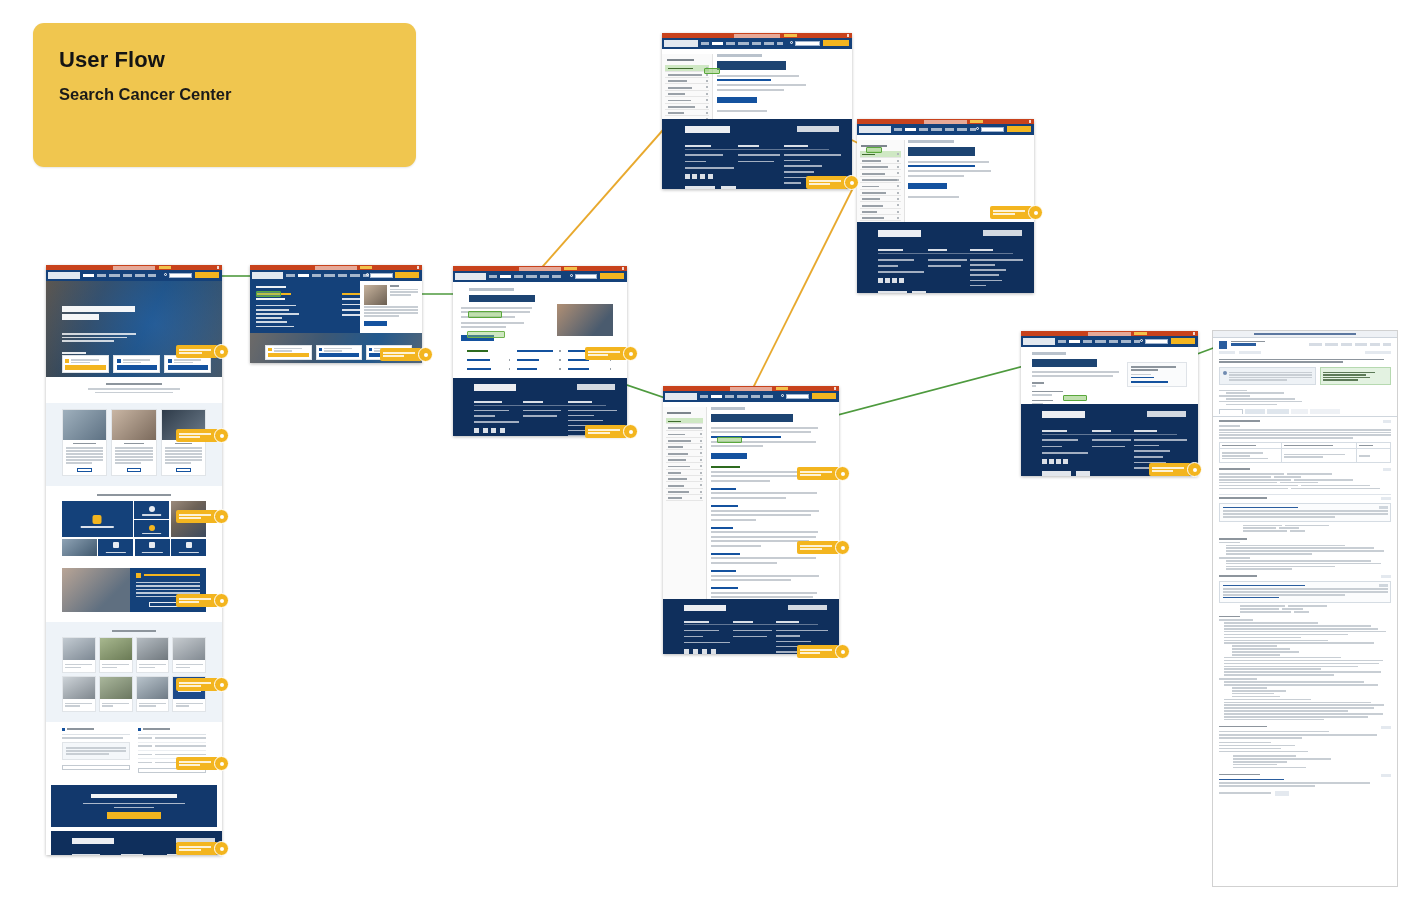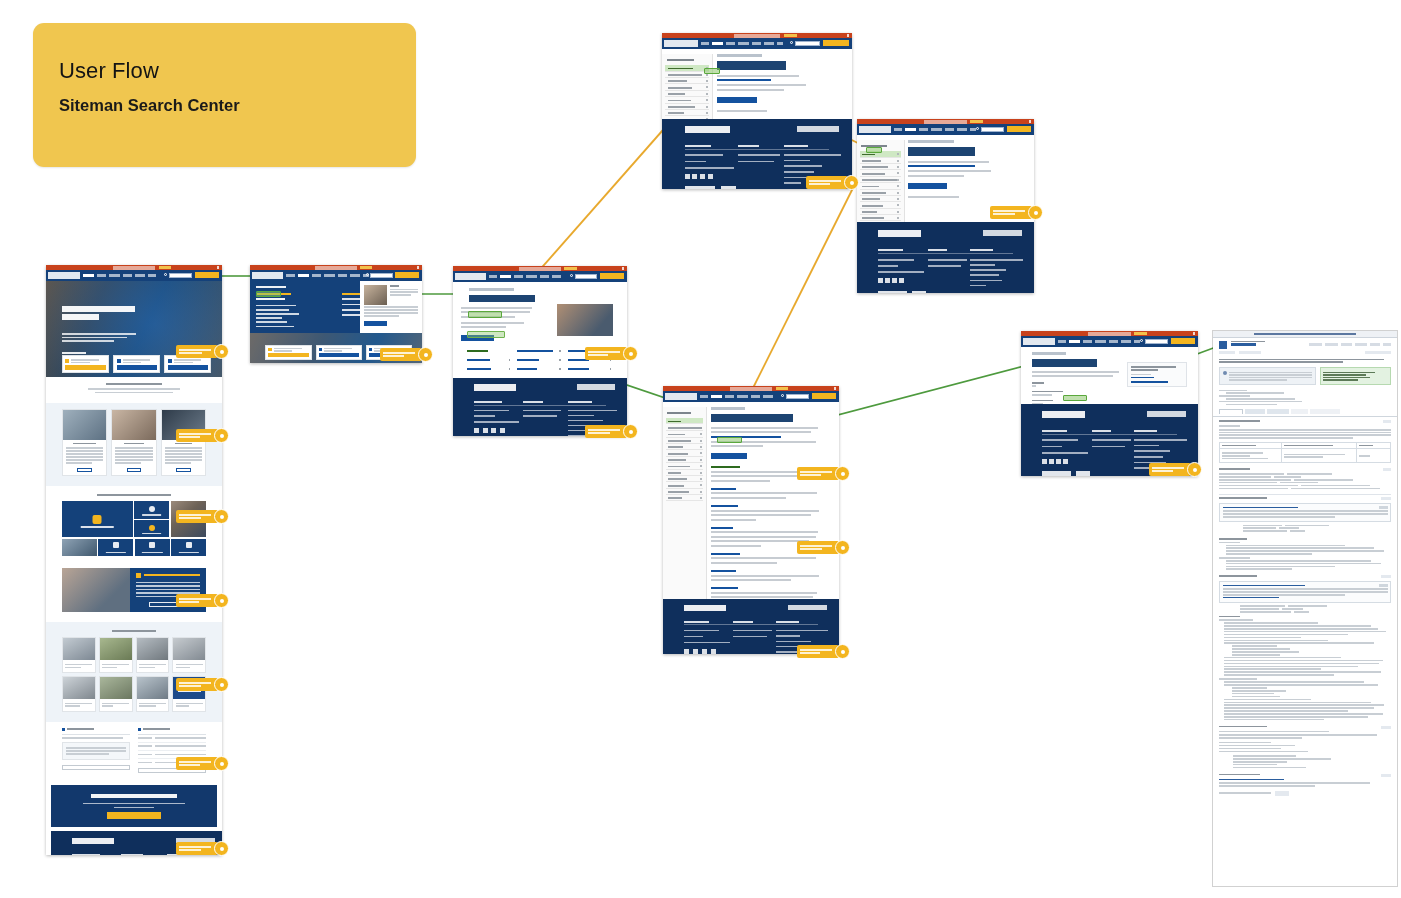--- a/index.html
+++ b/index.html
@@ -17,21 +17,21 @@
   
   #connectors { position:absolute; left:0; top:0; width:1401px; height:898px; pointer-events:none; z-index:5; }
 
   
   .title-card {
     position:absolute; left:33px; top:23px; width:383px; height:144px;
     background:#f0c64f; border-radius:11px;
     box-shadow:0 1px 2px rgba(0,0,0,.10);
     padding:24px 26px; z-index:8;
   }
-  .title-card h1 { margin:11px 0 12px 0; font-size:22px; font-weight:normal; color:#141414; letter-spacing:.1px; }
+  .title-card h1 { margin:0 0 12px 0; font-size:22px; font-weight:bold; color:#141414; letter-spacing:.1px; }
   .title-card h2 { margin:0 0 10px 0; font-size:16.5px; font-weight:bold; color:#1a1a1a; }
   .title-card h3 { margin:0; font-size:15px; font-weight:normal; color:#4a4030; }
 
   
   .screen {
     position:absolute; background:#ffffff;
     box-shadow:0 1px 3px rgba(0,0,0,.28);
     overflow:hidden; z-index:6;
   }
   .screen.flat { box-shadow:0 0 0 1px rgba(0,0,0,.18); }
@@ -115,21 +115,21 @@
 
     <path d="M488 338 L742 424" stroke="#4E9A3E" stroke-width="1.7" fill="none"></path>
 
     <path d="M742 440 L1078 352" stroke="#4E9A3E" stroke-width="1.7" fill="none"></path>
 
     <path d="M1078 398 L1235 340" stroke="#4E9A3E" stroke-width="1.7" fill="none"></path>
   </svg>
 
   <div class="title-card">
     <h1>User Flow</h1>
-    <h2>Siteman Search Center</h2>
+    <h2>Search Cancer Center</h2>
   </div>
 
   <div class="screen" style="left:46px; top:265px; width:176px; height:590px;">
     <div class="alertbar">
       <div class="ab-txt"></div>
         <div class="ab-btn"></div>
         <div class="ab-x"></div>
     </div>
     <div class="navbar">
       <div class="logo"></div>

